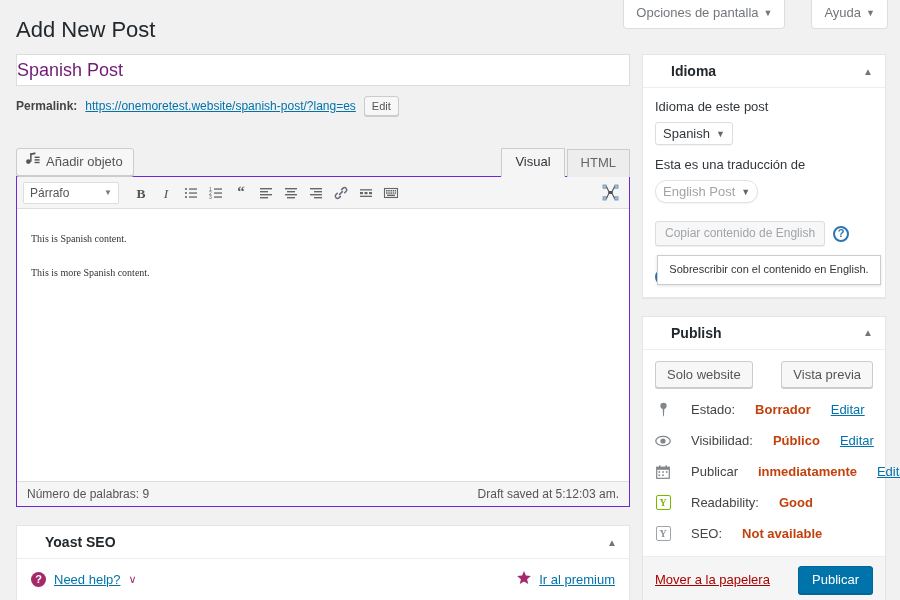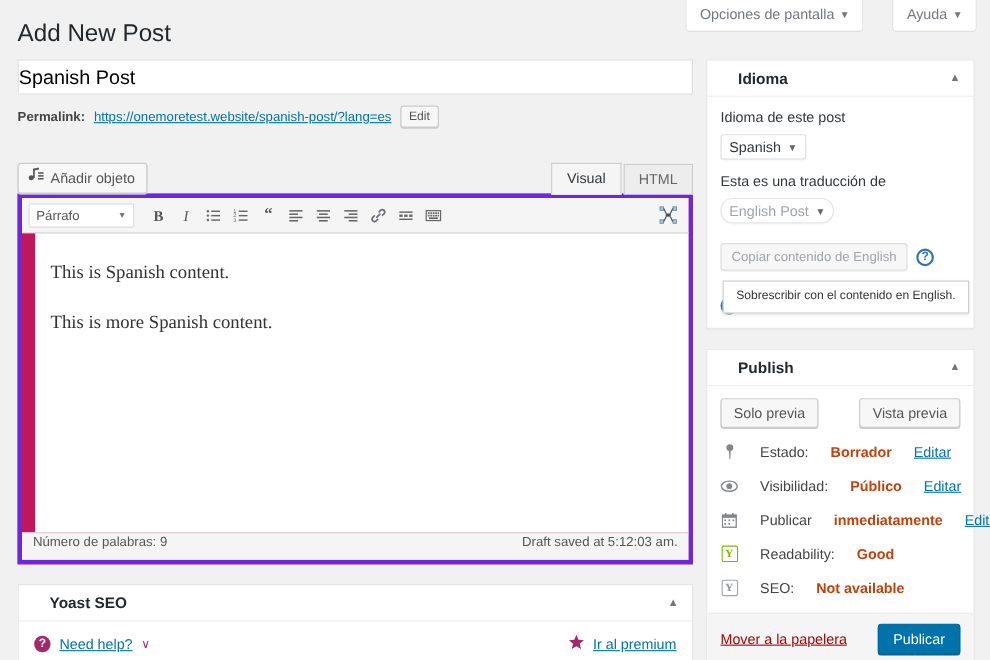--- a/index.html
+++ b/index.html
@@ -41,21 +41,21 @@
     line-height: 28px; margin: 0;
   }
 
   
   .main-col { position: absolute; left: 16px; top: 54px; width: 614px; }
 
   .title-field {
     width: 100%; height: 32px;
     padding: 4px 0;
     font-size: 18px; font-weight: 400; line-height: 26px;
-    color: #000000;
+    color: #701a75;
     border: 1px solid #ddd;
     background: #fff;
     outline: none;
     font-family: "Liberation Sans", sans-serif;
   }
   .permalink-row {
     margin-top: 9px; font-size: 12px; color: #444;
     line-height: 22px; display: flex; align-items: center; gap: 8px;
   }
   .permalink-row .pl-label { font-weight: 700; }
@@ -79,21 +79,21 @@
   }
   .ed-tabs { display: flex; align-items: flex-end; }
   .ed-tab {
     border: 1px solid #ccc; border-bottom: none;
     padding: 5px 13px 6px 13px; font-size: 13px; line-height: 16px;
     color: #666; background: #ededed; cursor: pointer;
     margin-left: 2px; position: relative; top: 1px;
   }
   .ed-tab.active { background: #f5f5f5; color: #32373c; border-bottom: 1px solid #f5f5f5; margin-top: 21px; }
 
-  .ed-box { border: 4px solid #6d28d9; background: #be185d; }
+  .ed-box { border: 1px solid #6d28d9; background: #14532d; }
   .ed-toolbar {
     background: #f5f5f5; border-bottom: 1px solid #ddd;
     display: flex; align-items: center; padding: 4px 6px;
     height: 32px; gap: 0px;
   }
   .fmt-select {
     background: #fff; border: 1px solid #ddd; border-radius: 2px;
     height: 22px; min-width: 96px;
     display: flex; align-items: center; justify-content: space-between;
     padding: 0 6px; font-size: 12px; color: #555; cursor: pointer;
@@ -104,29 +104,28 @@
     width: 25px; height: 24px; display: inline-flex;
     align-items: center; justify-content: center;
     cursor: pointer; color: #555;
   }
   .tb-btn svg { display: block; }
   .tb-spacer { flex: 1; }
 
   .ed-content {
     height: 272px; background: #fff; padding: 10px 14px;
     font-family: "Liberation Serif", serif;
-    font-size: 17px; color: #333; line-height: 1.6;
+    font-size: 10px; color: #333; line-height: 1.6;
     overflow: hidden;
-    margin-left: 12px;
   }
   .ed-content p { margin: 12px 0 18px 0; }
 
   .ed-status {
     border-top: 1px solid #ddd; background: #f5f5f5;
-    height: 25px; display: flex; align-items: flex-start;
+    height: 25px; display: flex; align-items: center;
     justify-content: space-between; padding: 0 10px;
     font-size: 12px; color: #555;
   }
 
   
   .postbox {
     background: #fff; border: 1px solid #e5e5e5;
     box-shadow: 0 1px 1px rgba(0,0,0,.04);
     margin-top: 18px;
   }
@@ -465,21 +464,21 @@
     </div>
 
     <div class="side-box">
       <div class="postbox-head">
         <h3>Publish</h3>
         <span class="toggle-arrow">▲</span>
       </div>
 
       <div class="side-body" style="padding:11px 12px 13px 12px;">
         <div class="pub-row-btns">
-          <button class="btn-gray">Solo previa</button>
+          <button class="btn-gray">Solo website</button>
           <button class="btn-gray">Vista previa</button>
         </div>
 
         <div class="pub-item">
           <span class="ic">
             <svg width="13" height="15" viewBox="0 0 13 15">
                 <path d="M6.5 0.8 a3.2 3.2 0 0 1 3.2 3.2 c0 1.6 -1.3 2.8 -2.4 3.1 L6.9 14.2 L6.1 14.2 L5.7 7.1 C4.6 6.8 3.3 5.6 3.3 4 A3.2 3.2 0 0 1 6.5 0.8 Z" fill="#82878c"></path>
               </svg>
           </span>
           <span>Estado:</span>

